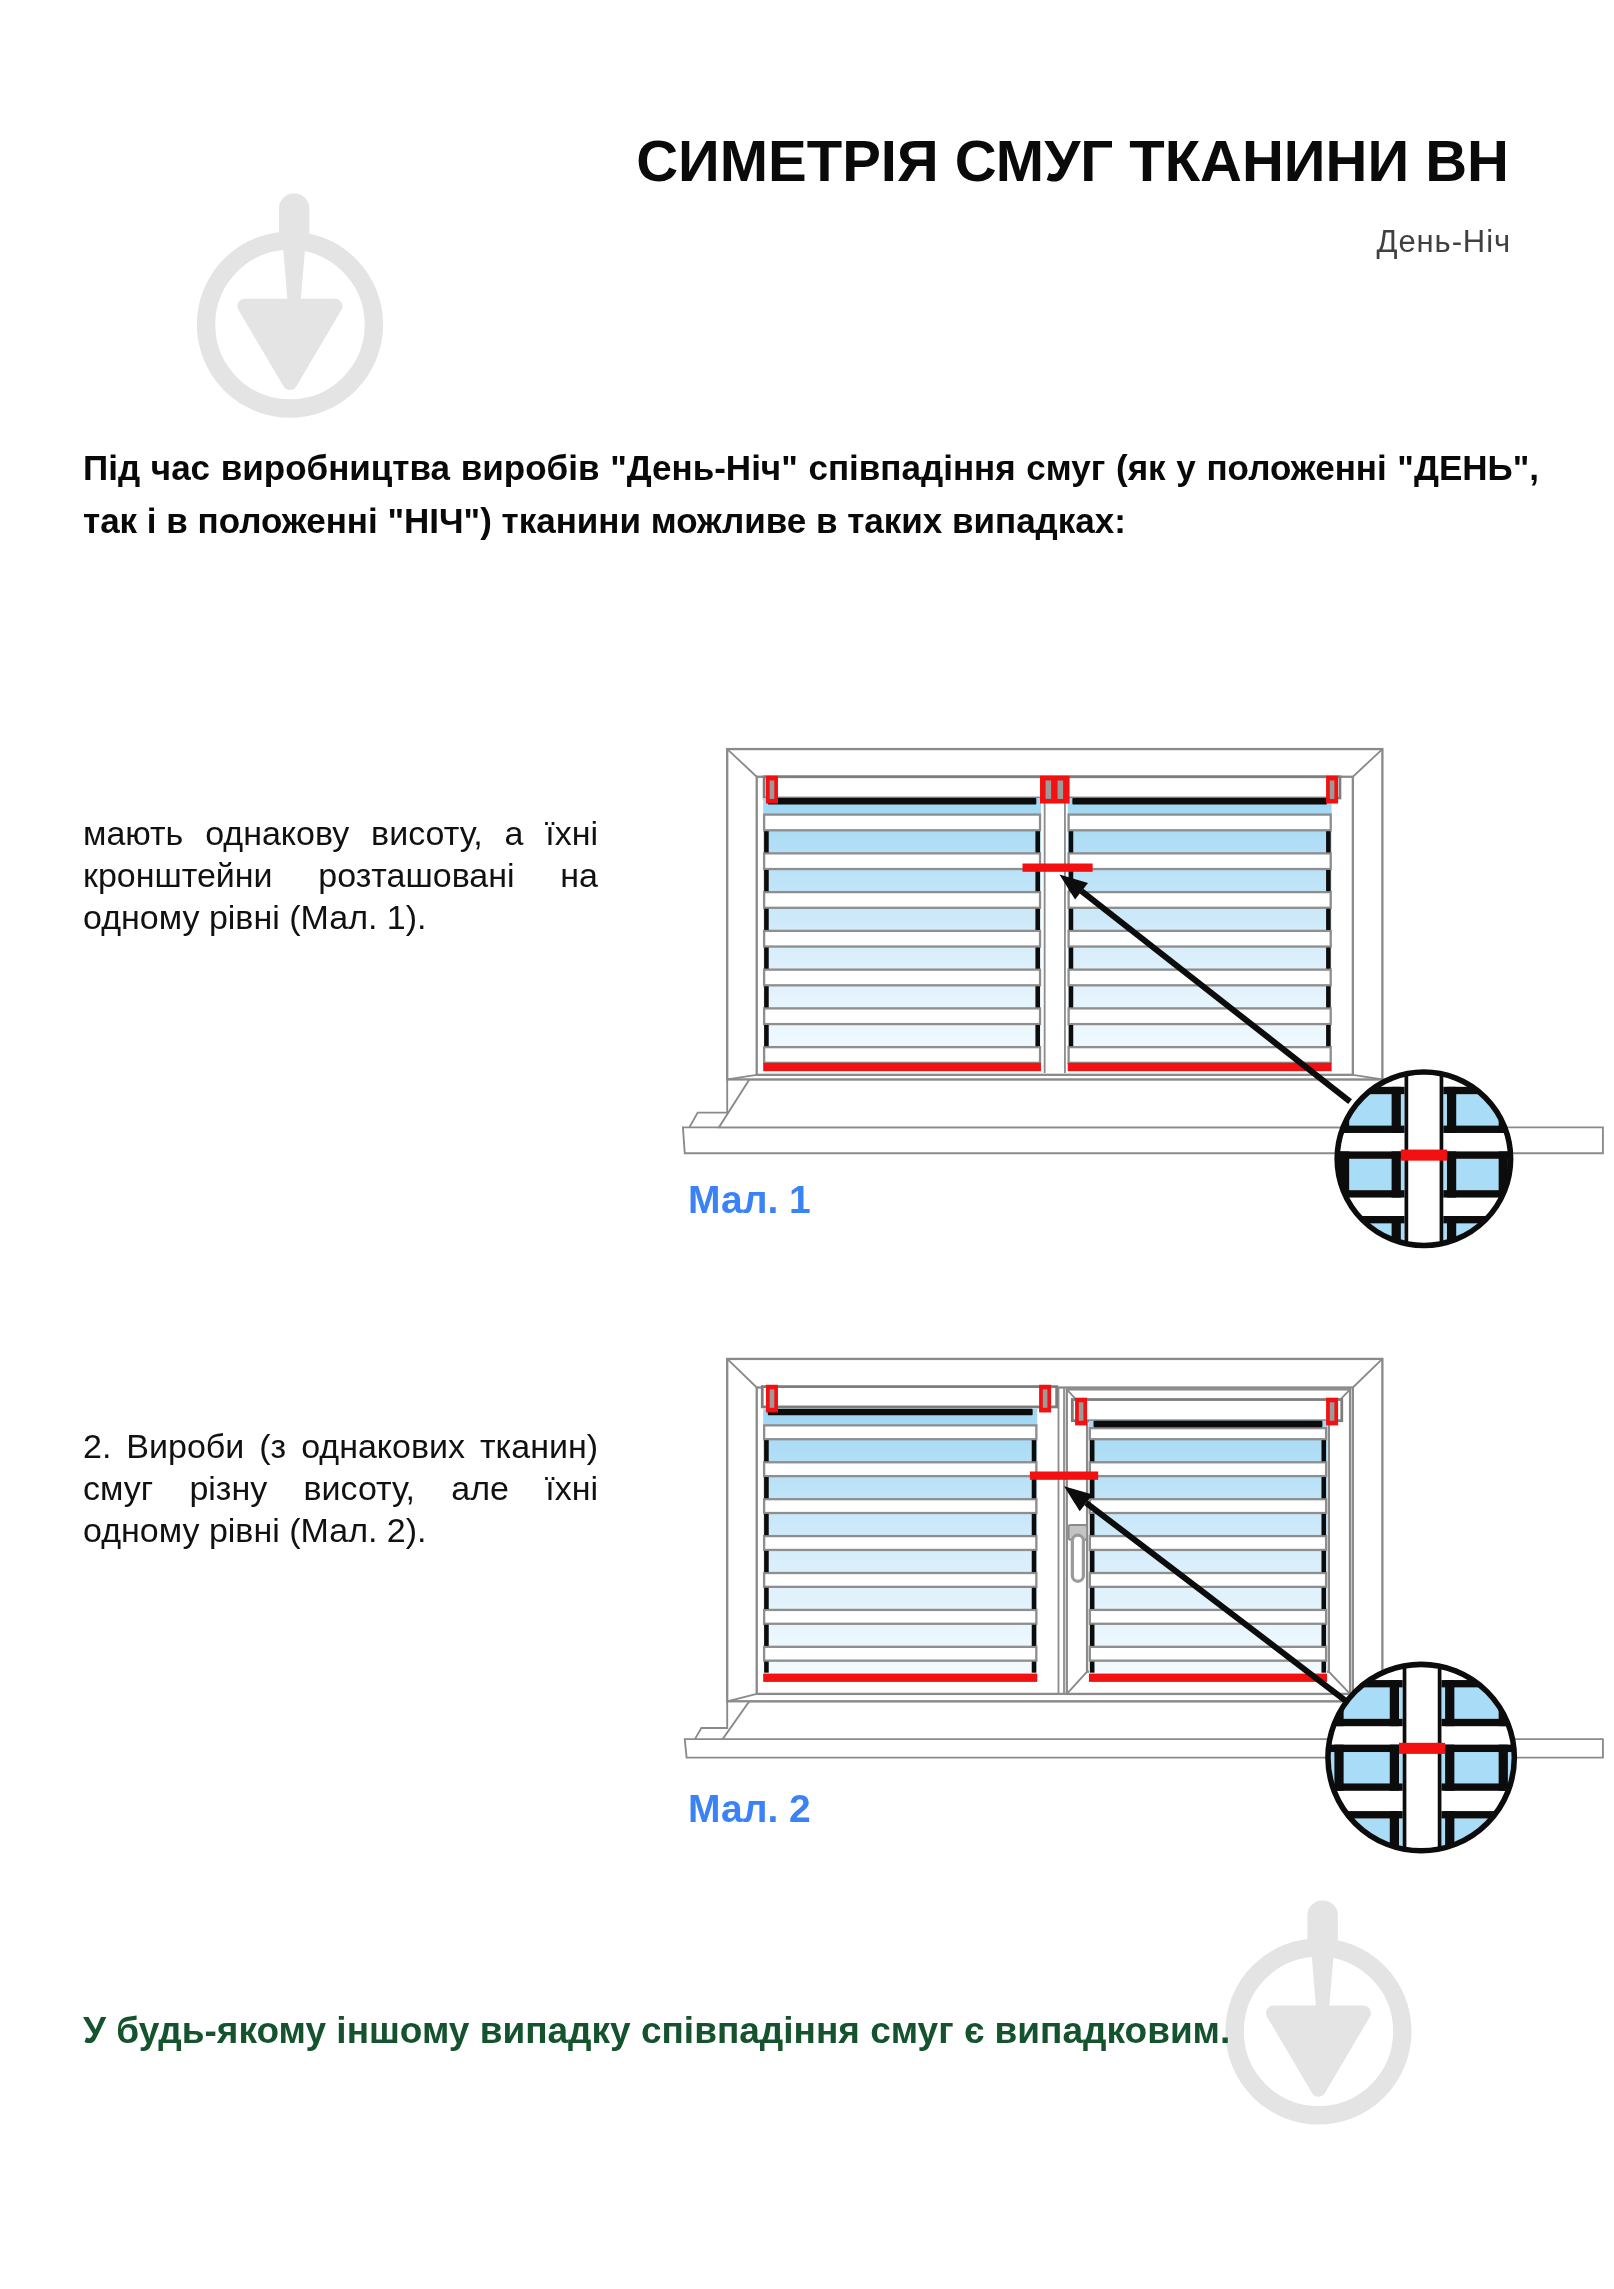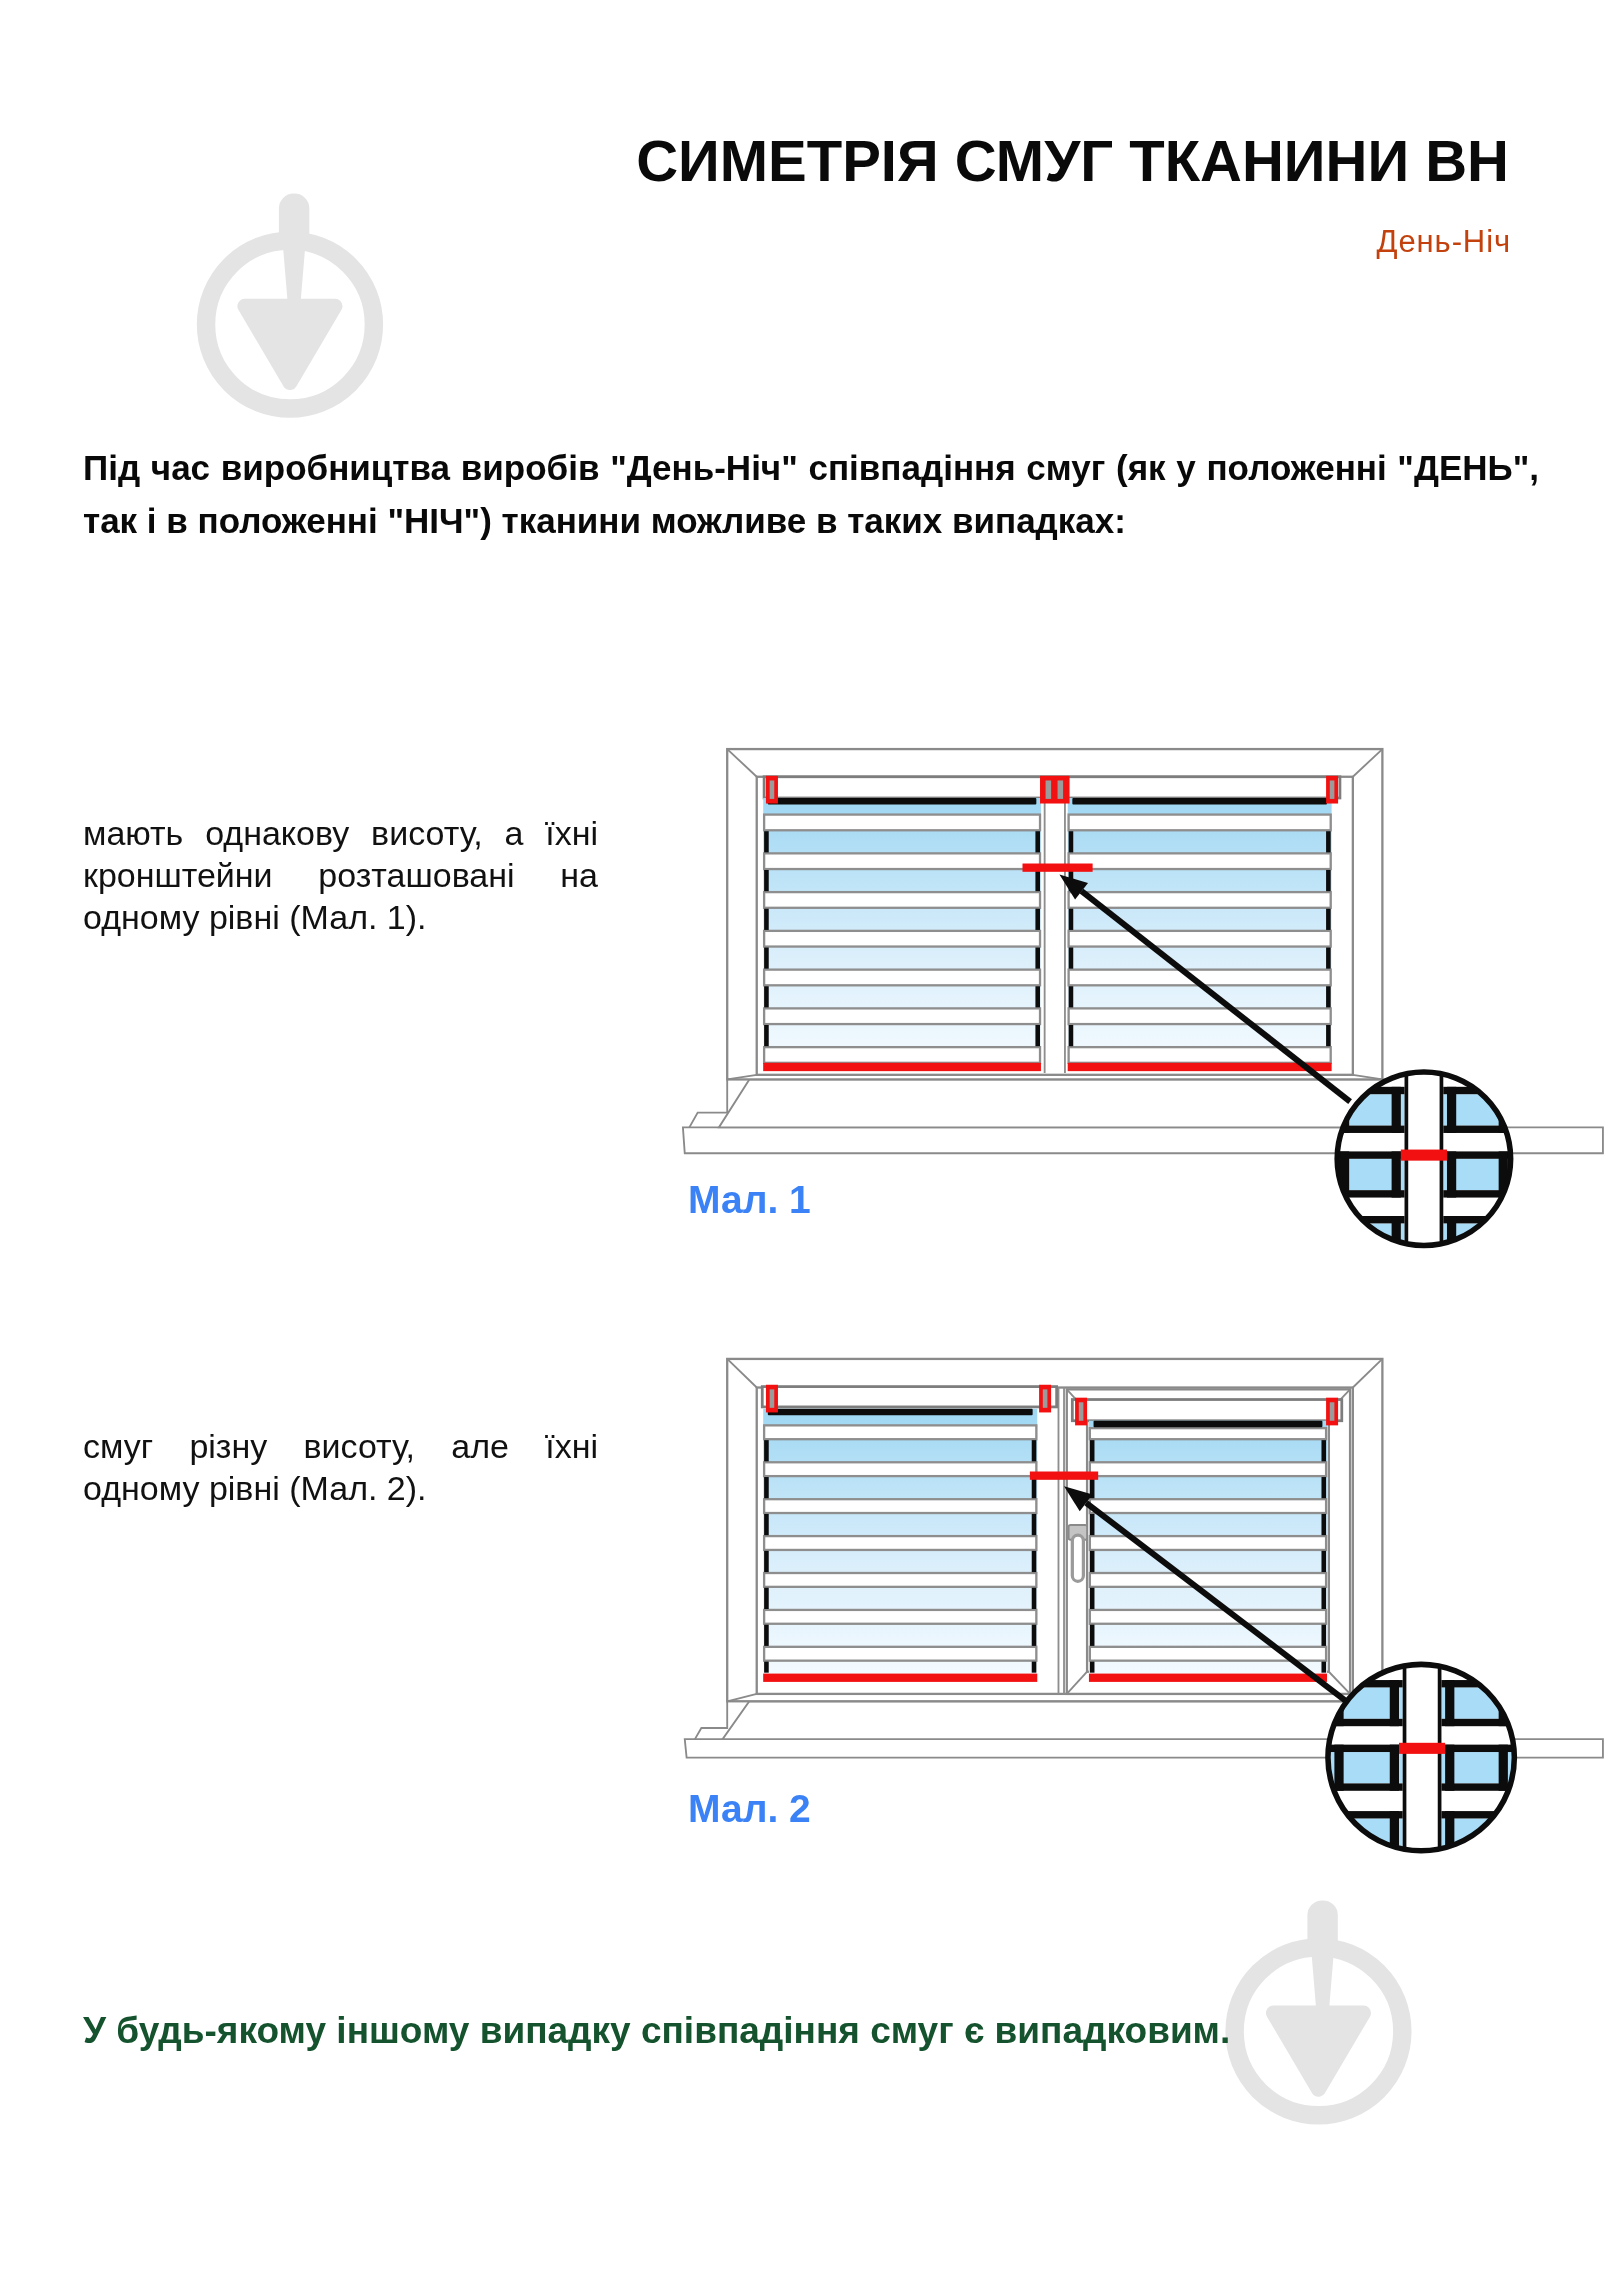--- a/index.html
+++ b/index.html
@@ -6,21 +6,21 @@
   body{
     width:1614px;height:2290px;position:relative;background:#ffffff;
     font-family:"Liberation Sans",sans-serif;color:#0d0d0d;overflow:hidden;
   }
   .abs{position:absolute;}
   .title{
     right:105px;top:127px;font-size:58px;font-weight:800;letter-spacing:0px;
     color:#0a0a0a;white-space:nowrap;
   }
   .subtitle{
-    right:103px;top:224px;font-size:31px;font-weight:400;color:#c2410c;
+    right:103px;top:224px;font-size:31px;font-weight:400;color:#404040;
     letter-spacing:0.9px;white-space:nowrap;
   }
   .intro{
     left:83px;top:441px;width:1456px;font-size:35px;font-weight:700;
     line-height:53px;color:#090909;
   }
   .item{
     left:83px;width:515px;font-size:34px;font-weight:400;line-height:42px;color:#111;
   }
   .item-1{top:812px;}
@@ -61,20 +61,21 @@
   <div>так і в положенні "НІЧ") тканини можливе в таких випадках:</div>
 </div>
 
 <div class="abs item item-1">
   <div class="jline">мають однакову висоту, а їхні</div>
   <div class="jline">кронштейни розташовані на</div>
   <div>одному рівні (Мал. 1).</div>
 </div>
 
 <div class="abs item item-2">
+  <div class="jline">2. Вироби (з однакових тканин)</div>
   <div class="jline">смуг різну висоту, але їхні</div>
   <div>одному рівні (Мал. 2).</div>
 </div>
 
 <svg id="fig1" class="abs" style="left:646px;top:701px;" width="968" height="600" viewBox="700 760 1049 650">
     <defs>
       <linearGradient id="gl1" gradientUnits="userSpaceOnUse" x1="0" y1="865" x2="0" y2="1161">
         <stop offset="0%" stop-color="#9ed7f3"></stop>
         <stop offset="55%" stop-color="#d9eefb"></stop>
         <stop offset="100%" stop-color="#f5fbff"></stop>

